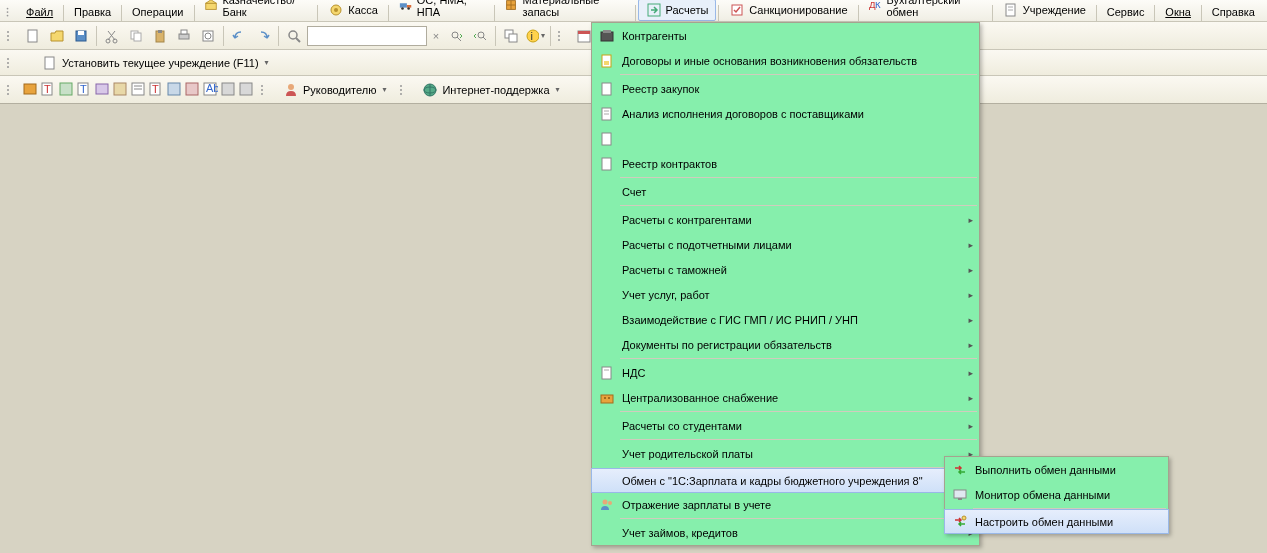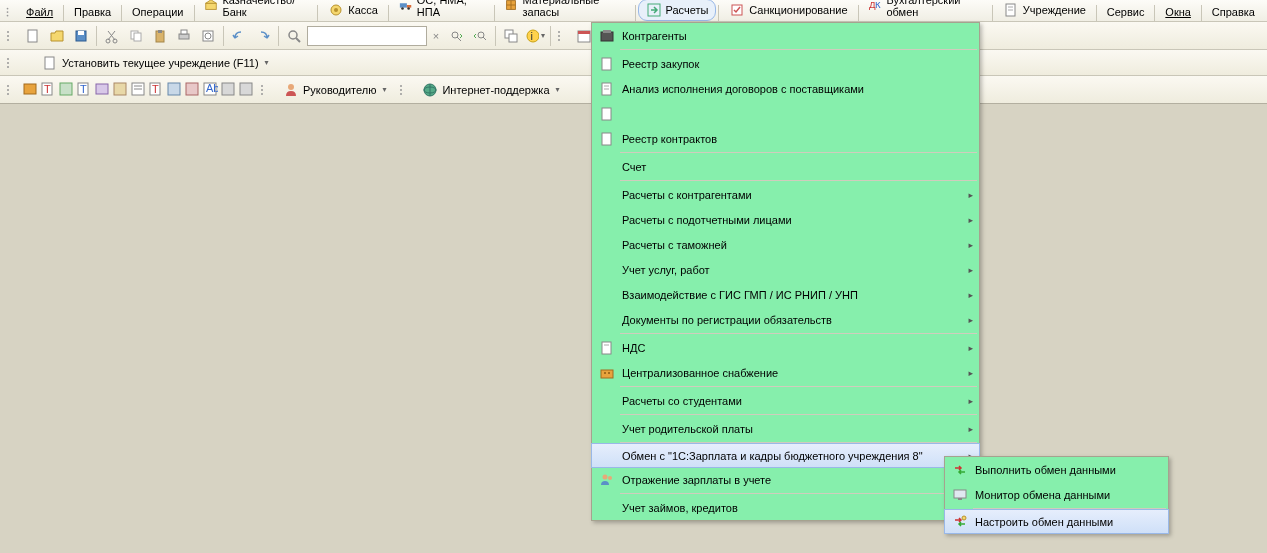--- a/index.html
+++ b/index.html
@@ -1,19 +1,19 @@
 <!DOCTYPE html>
 <html><head>
 <meta charset="utf-8">
 <style>
   * { box-sizing: border-box; font-family: Tahoma, Arial, sans-serif; font-size: 11px; }
   body { margin: 0; padding: 0; background: #d4d0c8; width: 1267px; height: 553px; overflow: hidden; }
   .menubar { background: linear-gradient(#fdfcf8,#f0eee4); height: 22px; display: flex; align-items: flex-end; padding: 0 4px; border-bottom: 1px solid #c9c6b8; }
   .menubar .mitem { padding: 2px 7px; cursor: default; display: flex; align-items: center; gap: 4px; border: 1px solid transparent; }
-  .menubar .mitem.active { background: #e8f0fa; border: 1px solid #99b8e8; border-radius: 9px; }
+  .menubar .mitem.active { background: #e8f0fa; border: 1px solid #99b8e8; border-radius: 2px; }
   .menubar .sep { width: 1px; height: 16px; background: #c9c6b8; margin: 0 2px; }
   .ico { width: 16px; height: 16px; display: inline-block; vertical-align: middle; }
   .toolbar { background: linear-gradient(#fbf9f2,#efecde); height: 28px; display: flex; align-items: center; padding: 0 4px; border-bottom: 1px solid #c9c6b8; gap: 2px; }
   .toolbar .tb { width: 22px; height: 22px; display: flex; align-items: center; justify-content: center; border: 1px solid transparent; }
   .toolbar .tsep { width: 1px; height: 20px; background: #c9c6b8; margin: 0 2px; }
   .toolbar .tinput { height: 20px; border: 1px solid #b0ac9e; background: #fff; }
   .toolbar2 { background: linear-gradient(#fbf9f2,#efecde); height: 26px; display: flex; align-items: center; padding: 0 4px; border-bottom: 1px solid #c9c6b8; gap: 15px; }
   .toolbar3 { background: linear-gradient(#fbf9f2,#efecde); height: 28px; display: flex; align-items: center; padding: 0 4px; border-bottom: 1px solid #b3afa0; gap: 2px; }
   .workarea { background: #d7d3c3; height: 449px; position: relative; }
   .dd { position: absolute; background: #86efac; border: 1px solid #a6a28f; box-shadow: 2px 2px 4px rgba(0,0,0,.25); }
@@ -357,20 +357,29 @@
 <div class="dd dd1">
   <div class="row">
       <span class="icol">
         <svg width="16" height="16">
           <rect x="2" y="4" width="12" height="9" fill="#555" stroke="#333"></rect>
           <rect x="4" y="2" width="8" height="3" fill="#888"></rect>
         </svg>
       </span>
       <span class="lbl">Контрагенты</span>
     </div>
+  <div class="row">
+      <span class="icol">
+        <svg width="16" height="16">
+          <rect x="3" y="2" width="9" height="12" fill="#fff" stroke="#c9a215"></rect>
+          <rect x="5" y="8" width="5" height="4" fill="#f5d76e"></rect>
+        </svg>
+      </span>
+      <span class="lbl">Договоры и иные основания возникновения обязательств</span>
+    </div>
   <div class="dsep"></div>
   <div class="row">
       <span class="icol">
         <svg width="16" height="16">
           <rect x="3" y="2" width="9" height="12" fill="#fff" stroke="#888"></rect>
         </svg>
       </span>
       <span class="lbl">Реестр закупок</span>
     </div>
   <div class="row">

